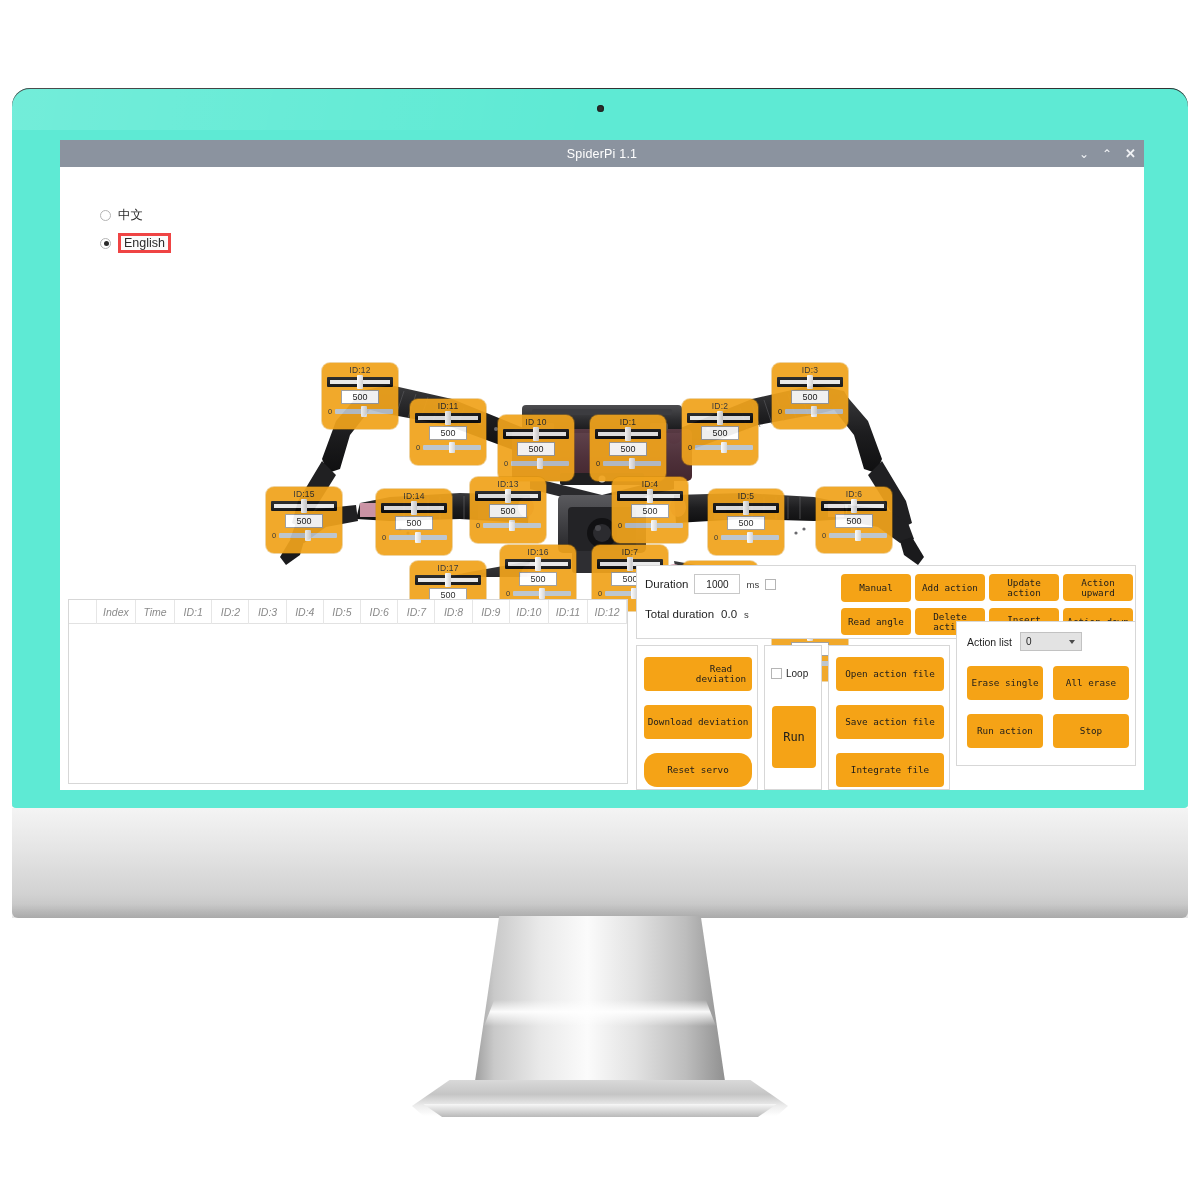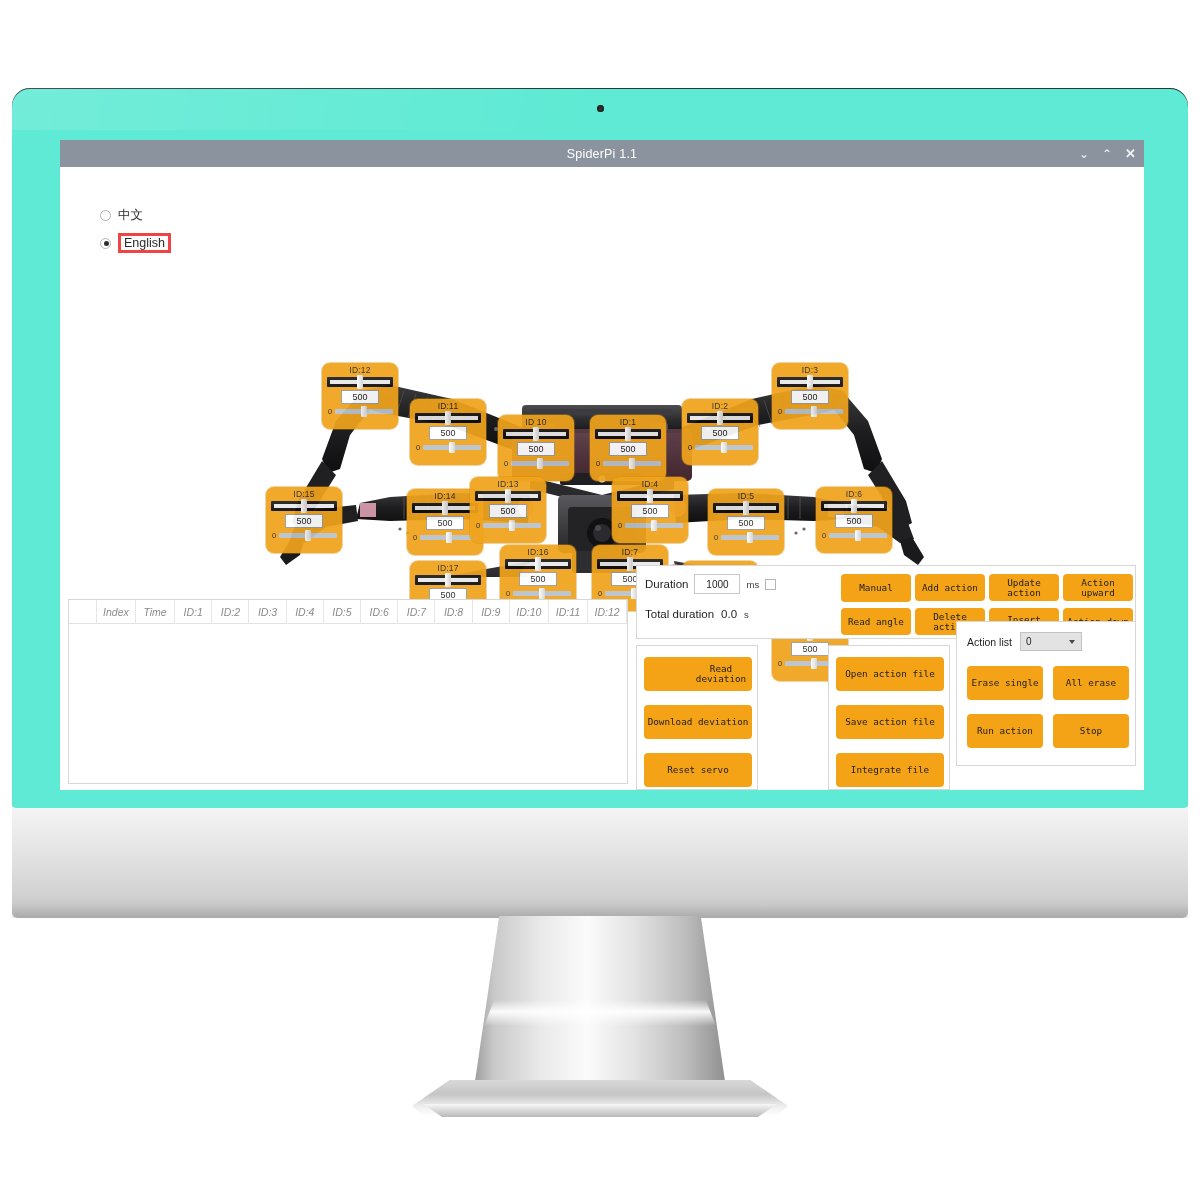--- a/index.html
+++ b/index.html
@@ -521,21 +521,21 @@
                   <div class="knob"></div>
                 </div>
                 <div class="servo-val">500</div>
                 <div class="sl-row">
                   <span class="sl-zero">0</span>
                   <span class="sl-sub">
                     <span class="knob2"></span>
                   </span>
                 </div>
               </div>
-              <div class="servo" style="left: 316px; top: 312px; margin-left: 31px;">
+              <div class="servo" style="left: 316px; top: 312px;">
                 <div class="servo-id">ID:14</div>
                 <div class="sl-main">
                   <div class="groove"></div>
                   <div class="knob"></div>
                 </div>
                 <div class="servo-val">500</div>
                 <div class="sl-row">
                   <span class="sl-zero">0</span>
                   <span class="sl-sub">
                     <span class="knob2"></span>
@@ -727,24 +727,31 @@
               <button class="btn" style="position: absolute; left: 278px; top: 42px; width: 70px; height: 27px;">Delete action</button>
               <button class="btn" style="position: absolute; left: 352px; top: 42px; width: 70px; height: 34px;">Insert action</button>
               <button class="btn" style="position: absolute; left: 426px; top: 42px; width: 70px; height: 27px;">Action down</button>
             </div>
         </div>
 
         <div class="panel" id="panel-dev">
           <div id="dev-buttons">
               <button class="btn" style="position: absolute; left: 7px; top: 11px; width: 108px; height: 34px; padding-left: 48px;">Read deviation</button>
               <button class="btn" style="position: absolute; left: 7px; top: 59px; width: 108px; height: 34px;">Download deviation</button>
-              <button class="btn" style="position: absolute; left: 7px; top: 107px; width: 108px; height: 34px;">Reset servo</button>
+              <button class="btn" style="position: absolute; left: 7px; top: 107px; width: 108px; height: 34px; border-radius: 13px;">Reset servo</button>
             </div>
         </div>
 
+        <div class="panel" id="panel-run">
+          <div style="position:absolute;left:6px;top:22px;display:flex;align-items:center;gap:4px;">
+            <span class="cbox"></span>
+            <span style="font-size:10px;color:#1f1f1f;">Loop</span>
+          </div>
+          <button class="btn" style="position:absolute;left:7px;top:60px;width:44px;height:62px;font-size:12px;">Run</button>
+        </div>
 
         <div class="panel" id="panel-file">
           <div id="file-buttons">
               <button class="btn" style="position: absolute; left: 7px; top: 11px; width: 108px; height: 34px;">Open action file</button>
               <button class="btn" style="position: absolute; left: 7px; top: 59px; width: 108px; height: 34px;">Save action file</button>
               <button class="btn" style="position: absolute; left: 7px; top: 107px; width: 108px; height: 34px;">Integrate file</button>
             </div>
         </div>
 
         <div class="panel" id="panel-act">

